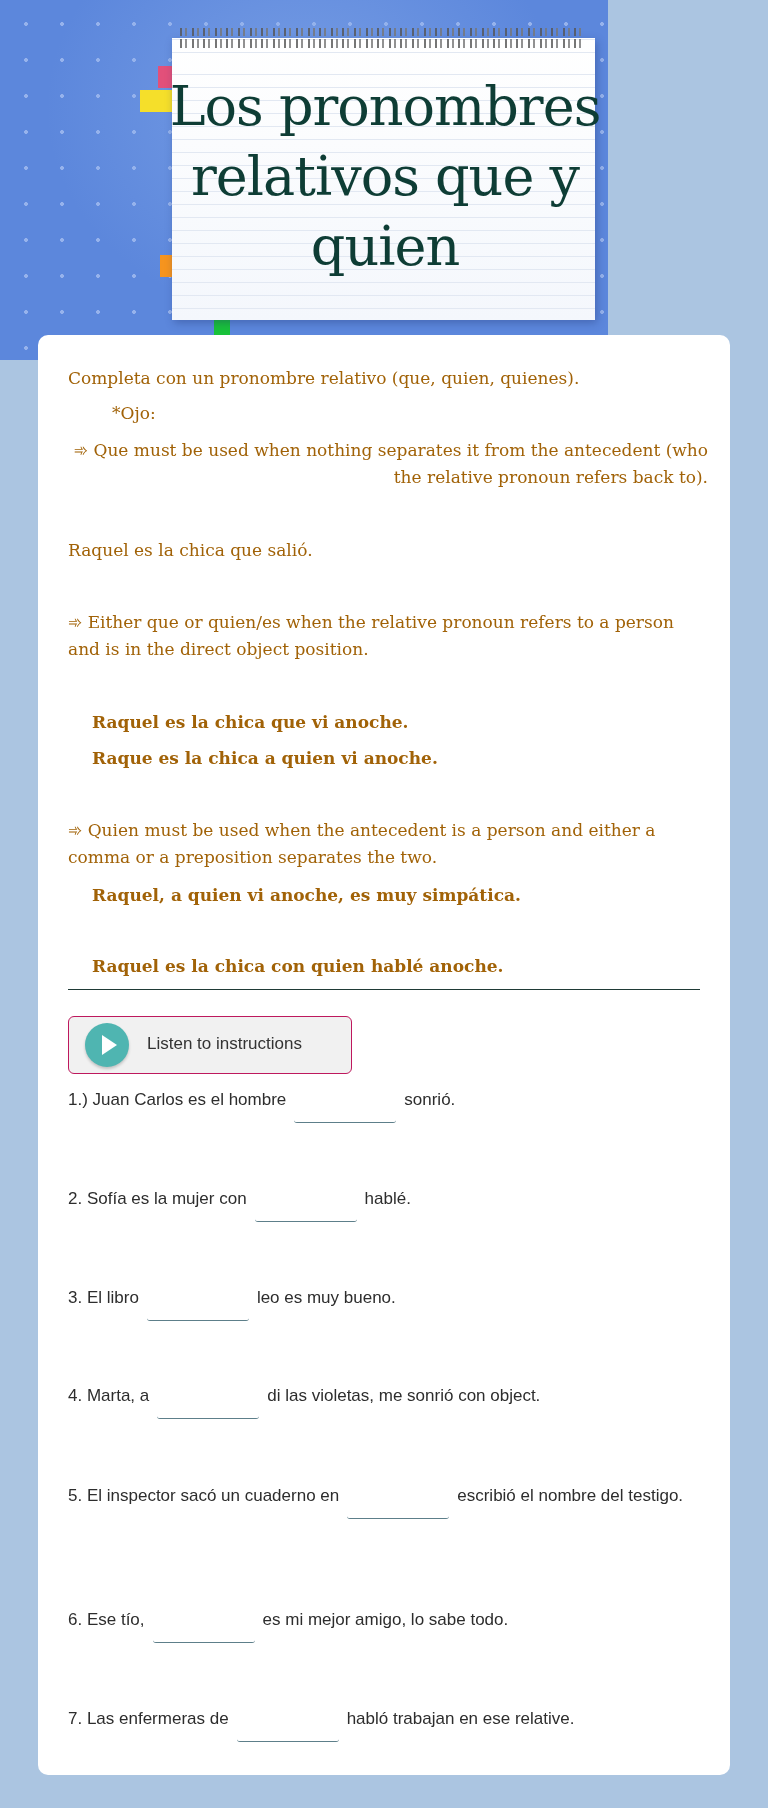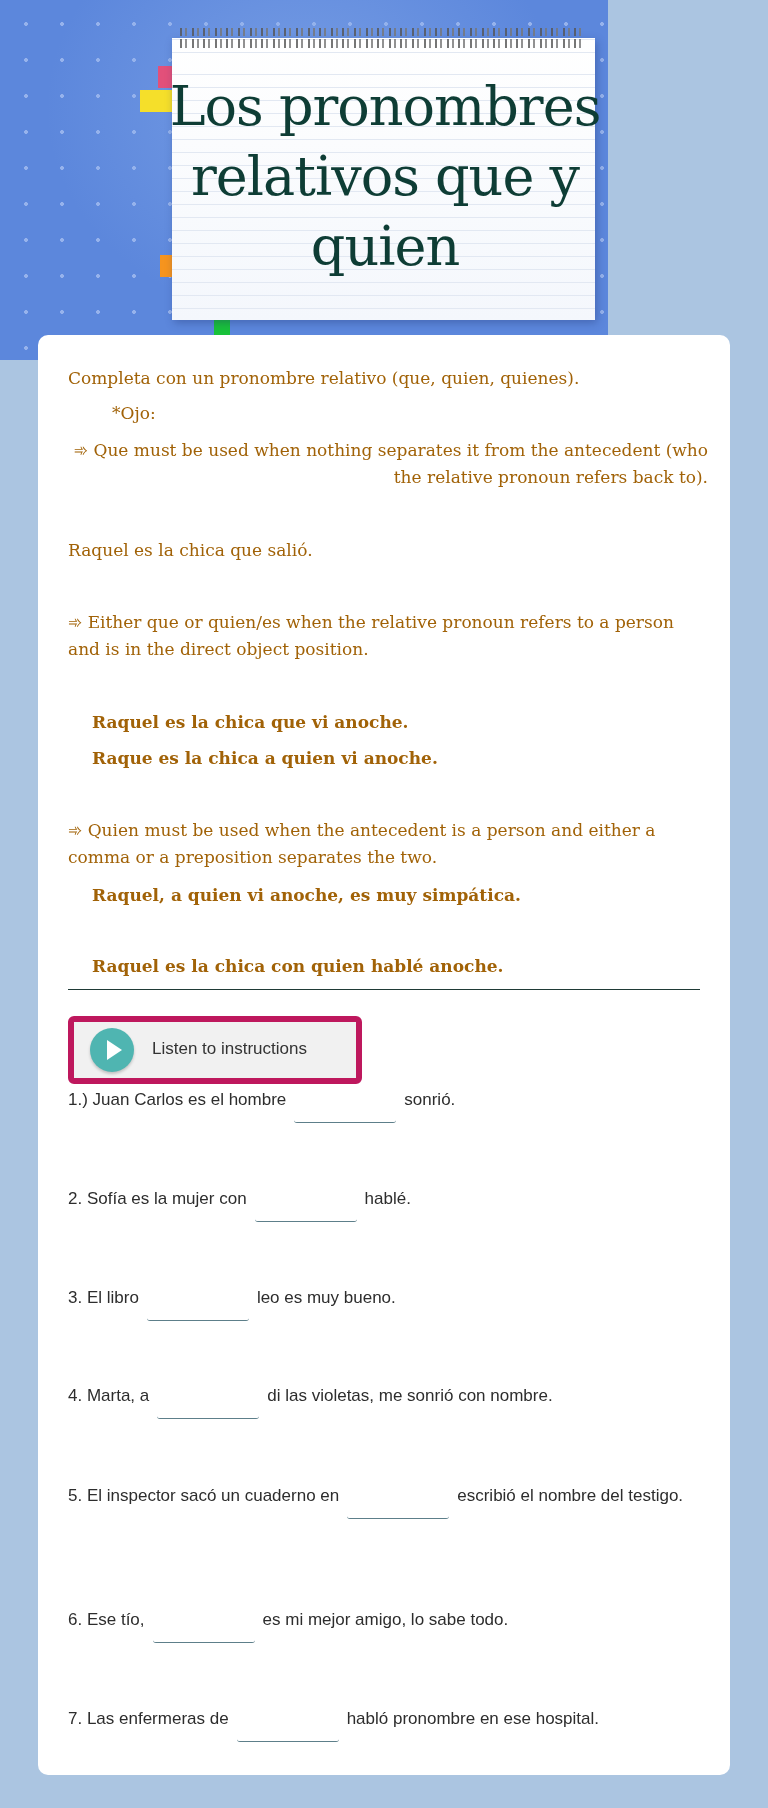--- a/index.html
+++ b/index.html
@@ -48,21 +48,21 @@
   }
   .serif {
     position:absolute; left:30px; width:640px;
     font-family:"DejaVu Serif", serif; color:#a16207;
     font-size:17px; line-height:27px;
   }
   .indent { left:54px;font-weight:bold; }
   .divider { position:absolute; left:30px; top:654px; width:632px; height:1px; background:#1f3a36; }
   .listen {
     position:absolute; left:30px; top:681px; width:282px; height:56px;
-    background:#f1f1f1; border-radius:6px; border:6px solid #be185d;
+    background:#f1f1f1; border-radius:6px; border:1px solid #be185d;
     cursor:pointer;
   }
   .play {
     position:absolute; left:16px; top:6px; width:44px; height:44px; border-radius:50%;
     background:#4fb5b1; box-shadow:0 2px 3px rgba(0,0,0,0.2);
   }
   .play::after {
     content:""; position:absolute; left:17px; top:12px;
     border-left:15px solid #fff; border-top:10px solid transparent; border-bottom:10px solid transparent;
   }
@@ -114,24 +114,24 @@
   <div class="q" style="top:751px;">
     <span>1.) Juan Carlos es el hombre</span><input class="blank" type="text" value="" style=""><span>sonrió.</span>
   </div>
   <div class="q" style="top:850px;">
     <span>2. Sofía es la mujer con</span><input class="blank" type="text" value="" style=""><span>hablé.</span>
   </div>
   <div class="q" style="top:949px;">
     <span>3. El libro</span><input class="blank" type="text" value="" style=""><span>leo es muy bueno.</span>
   </div>
   <div class="q" style="top:1047px;">
-    <span>4. Marta, a</span><input class="blank" type="text" value="" style=""><span>di las violetas, me sonrió con nombre.</span>
+    <span>4. Marta, a</span><input class="blank" type="text" value="" style=""><span>di las violetas, me sonrió con object.</span>
   </div>
   <div class="q" style="top:1147px;">
     <span>5. El inspector sacó un cuaderno en</span><input class="blank" type="text" value="" style=""><span>escribió el nombre del testigo.</span>
   </div>
   <div class="q" style="top:1271px;">
     <span>6. Ese tío,</span><input class="blank" type="text" value="" style=""><span>es mi mejor amigo, lo sabe todo.</span>
   </div>
   <div class="q" style="top:1370px;">
-    <span>7. Las enfermeras de</span><input class="blank" type="text" value="" style=""><span>habló pronombre en ese hospital.</span>
+    <span>7. Las enfermeras de</span><input class="blank" type="text" value="" style=""><span>habló trabajan en ese relative.</span>
   </div>
 </div>
 
 </body></html>

